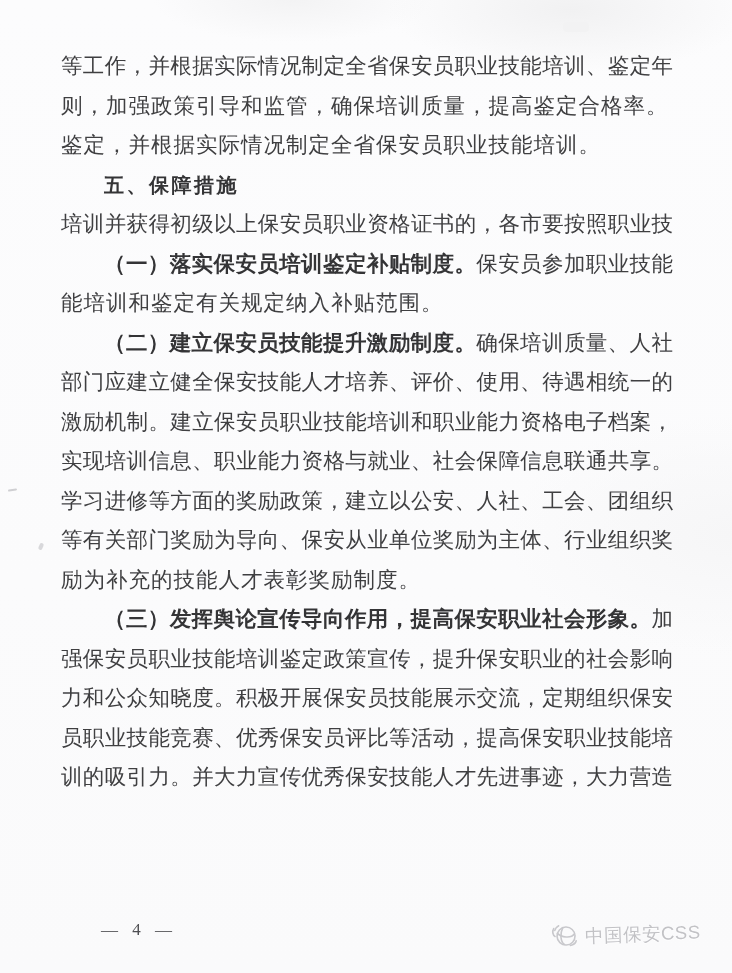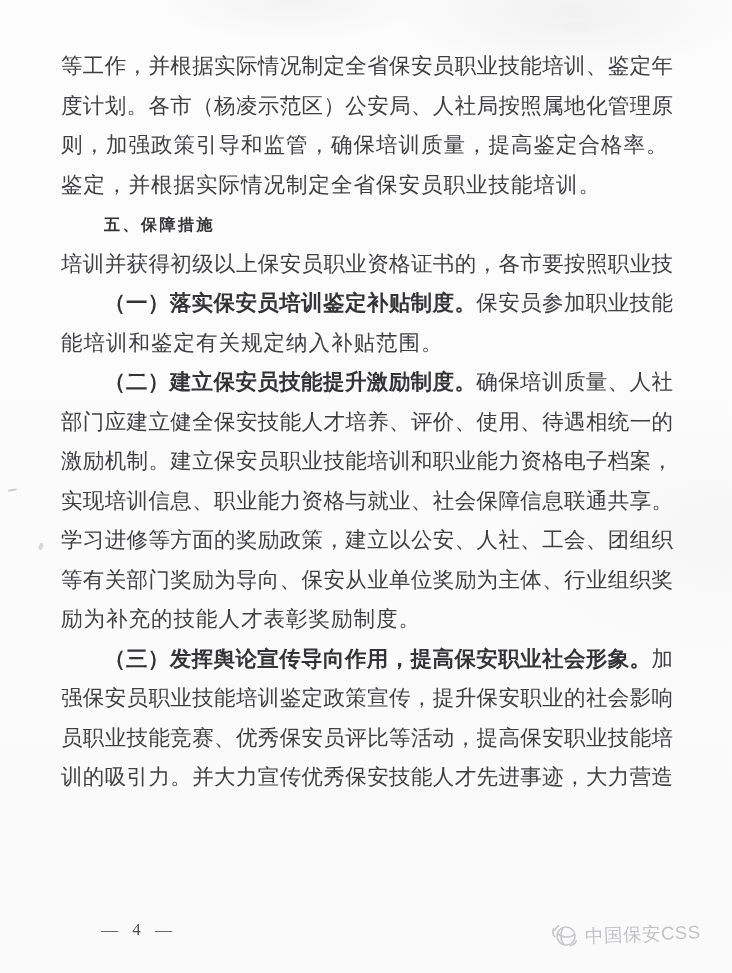--- a/index.html
+++ b/index.html
@@ -44,21 +44,21 @@
     white-space: normal;
   }
   .line.indent { text-indent: 43px; }
   .line .seg.bold {
     font-weight: 700;
     color: #343436;
   }
   .line.heading {
     font-family: Liberation Serif, serif;
     font-weight: 700;
-    font-size: 16px;
+    font-size: 20px;
     color: #2e2e30;
     letter-spacing: 2.5px;
   }
   .footer-pagenum {
     position: absolute;
     left: 101px;
     top: 918px;
     height: 24px;
     line-height: 24px;
     font-size: 17px;
@@ -90,36 +90,36 @@
   .artifact.a2 { left: 39px; top: 543px; width: 4px; height: 7px; transform: rotate(24deg); opacity: .8; }
   .artifact.a3 { left: 563px; top: 22px; width: 26px; height: 10px; background:#f2f2f3; border-radius:4px; }
 </style>
 </head>
 <body>
 
 <div class="page">
 
   <div class="content">
       <div class="line fill"><span class="seg">等工作，并根据实际情况制定全省保安员职业技能培训、鉴定年</span></div>
-      <div class="line fill"><span class="seg">度计划。各市（杨凌示范区）公安局、人社局按照属地化管理原</span></div>
       <div class="line"><span class="seg">则，加强政策引导和监管，确保培训质量，提高鉴定合格率。</span></div>
       <div class="line"><span class="seg">鉴定，并根据实际情况制定全省保安员职业技能培训。</span></div>
       <div class="line indent heading"><span class="seg bold">五、保障措施</span></div>
       <div class="line fill"><span class="seg">培训并获得初级以上保安员职业资格证书的，各市要按照职业技</span></div>
       <div class="line fill indent"><span class="seg bold">（一）落实保安员培训鉴定补贴制度。</span><span class="seg">保安员参加职业技能</span></div>
       <div class="line"><span class="seg">能培训和鉴定有关规定纳入补贴范围。</span></div>
       <div class="line fill indent"><span class="seg bold">（二）建立保安员技能提升激励制度。</span><span class="seg">确保培训质量、人社</span></div>
       <div class="line fill"><span class="seg">部门应建立健全保安技能人才培养、评价、使用、待遇相统一的</span></div>
       <div class="line fill"><span class="seg">激励机制。建立保安员职业技能培训和职业能力资格电子档案，</span></div>
       <div class="line fill"><span class="seg">实现培训信息、职业能力资格与就业、社会保障信息联通共享。</span></div>
       <div class="line fill"><span class="seg">学习进修等方面的奖励政策，建立以公安、人社、工会、团组织</span></div>
       <div class="line fill"><span class="seg">等有关部门奖励为导向、保安从业单位奖励为主体、行业组织奖</span></div>
       <div class="line"><span class="seg">励为补充的技能人才表彰奖励制度。</span></div>
       <div class="line fill indent"><span class="seg bold">（三）发挥舆论宣传导向作用，提高保安职业社会形象。</span><span class="seg">加</span></div>
       <div class="line fill"><span class="seg">强保安员职业技能培训鉴定政策宣传，提升保安职业的社会影响</span></div>
+      <div class="line fill"><span class="seg">力和公众知晓度。积极开展保安员技能展示交流，定期组织保安</span></div>
       <div class="line fill"><span class="seg">员职业技能竞赛、优秀保安员评比等活动，提高保安职业技能培</span></div>
       <div class="line fill"><span class="seg">训的吸引力。并大力宣传优秀保安技能人才先进事迹，大力营造</span></div>
     </div>
 
   <div class="artifact a1"></div>
   <div class="artifact a2"></div>
   <div class="artifact a3"></div>
 
   <div class="footer-pagenum">— 4 —</div>
 

